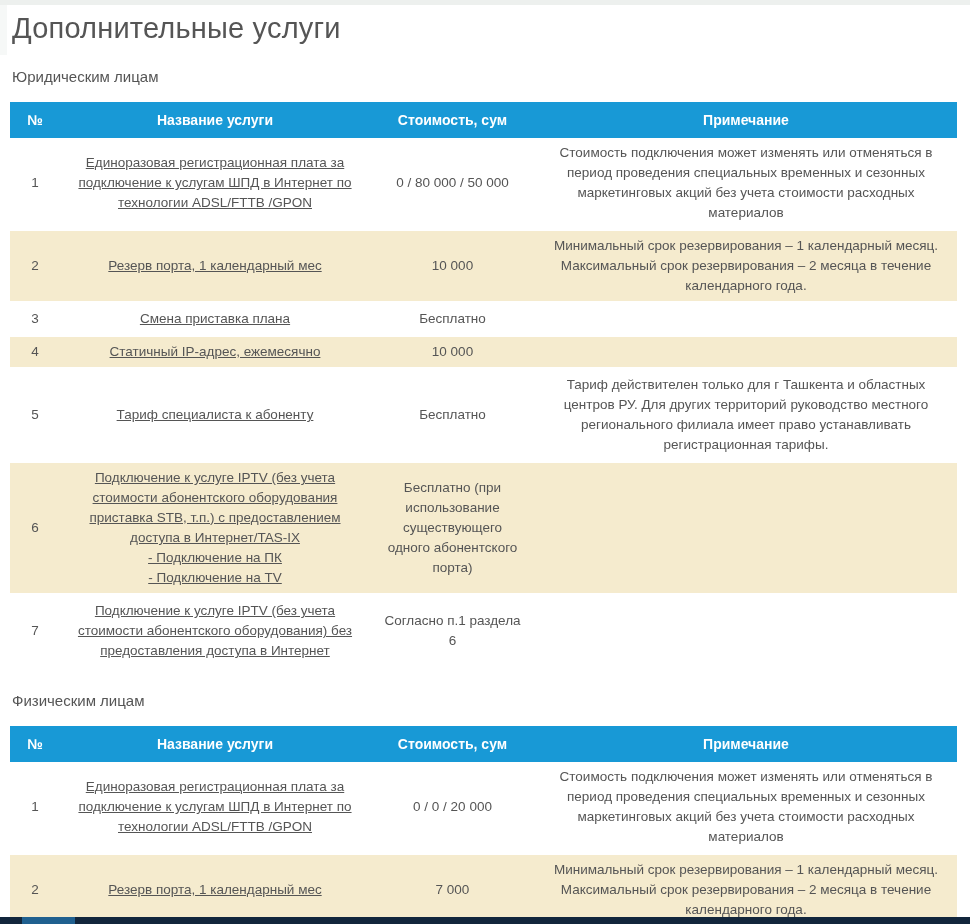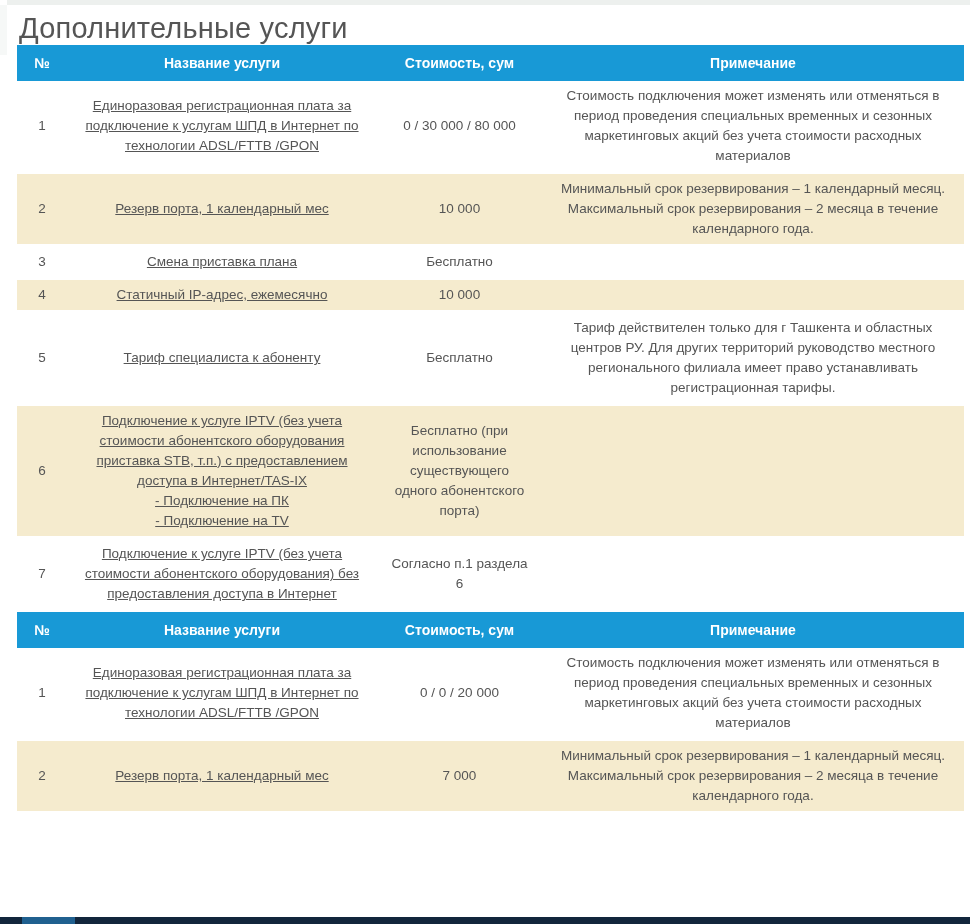--- a/index.html
+++ b/index.html
@@ -14,21 +14,20 @@
   body{
     font-family:"Liberation Sans","DejaVu Sans",sans-serif;
     color:var(--text);
   }
   .viewport{
     position:relative;
     width:970px;
     height:924px;
     overflow:hidden;
     background:#ffffff;
-    padding-left:7px;
   }
   .top-strip{
     width:100%;
     height:5px;
     background:#edf0ee;
   }
   .left-strip{
     position:absolute;
     left:0;top:5px;
     width:7px;height:50px;
@@ -104,40 +103,41 @@
 </head>
 <body>
 
 <div class="viewport" data-name="page">
   <div class="top-strip" data-name="top-strip"></div>
   <div class="left-strip" data-name="left-strip"></div>
 
   <h1 class="page-title" data-name="page-title">Дополнительные услуги</h1>
 
   <section data-name="section-legal-entities">
+    <h2 class="section-heading" data-name="section-heading-legal">Юридическим лицам</h2>
     <table class="services-table" id="table-legal" data-name="services-table-legal">
       <colgroup>
         <col class="c-num">
           <col class="c-name">
           <col class="c-cost">
           <col class="c-note">
       </colgroup>
       <thead data-name="table-header-row">
         <tr>
           <th data-name="column-header-number">№</th>
           <th data-name="column-header-service-name">Название услуги</th>
           <th data-name="column-header-cost">Стоимость, сум</th>
           <th data-name="column-header-note">Примечание</th>
         </tr>
       </thead>
       <tbody>
           <tr data-name="table-row">
             <td data-name="cell-number">1</td>
             <td data-name="cell-service-name">Единоразовая регистрационная плата за подключение к услугам ШПД в Интернет по технологии ADSL/FTTB /GPON</td>
-            <td data-name="cell-cost">0 / 30 000 / 80 000</td>
+            <td data-name="cell-cost">0 / 80 000 / 50 000</td>
             <td data-name="cell-note">Стоимость подключения может изменять или отменяться в период проведения специальных временных и сезонных маркетинговых акций без учета стоимости расходных материалов</td>
           </tr>
           <tr data-name="table-row">
             <td data-name="cell-number">2</td>
             <td data-name="cell-service-name">Резерв порта, 1 календарный мес</td>
             <td data-name="cell-cost">10 000</td>
             <td data-name="cell-note">Минимальный срок резервирования – 1 календарный месяц. Максимальный срок резервирования – 2 месяца в течение календарного года.</td>
           </tr>
           <tr data-name="table-row">
             <td data-name="cell-number">3</td>
@@ -169,20 +169,21 @@
             <td data-name="cell-number">7</td>
             <td data-name="cell-service-name">Подключение к услуге IPTV (без учета стоимости абонентского оборудования) без предоставления доступа в Интернет</td>
             <td data-name="cell-cost">Согласно п.1 раздела 6</td>
             <td data-name="cell-note"></td>
           </tr>
         </tbody>
     </table>
   </section>
 
   <section data-name="section-individuals">
+    <h2 class="section-heading" data-name="section-heading-individuals">Физическим лицам</h2>
     <table class="services-table" id="table-individuals" data-name="services-table-individuals">
       <colgroup>
         <col class="c-num">
           <col class="c-name">
           <col class="c-cost">
           <col class="c-note">
       </colgroup>
       <thead data-name="table-header-row">
         <tr>
           <th data-name="column-header-number">№</th>

